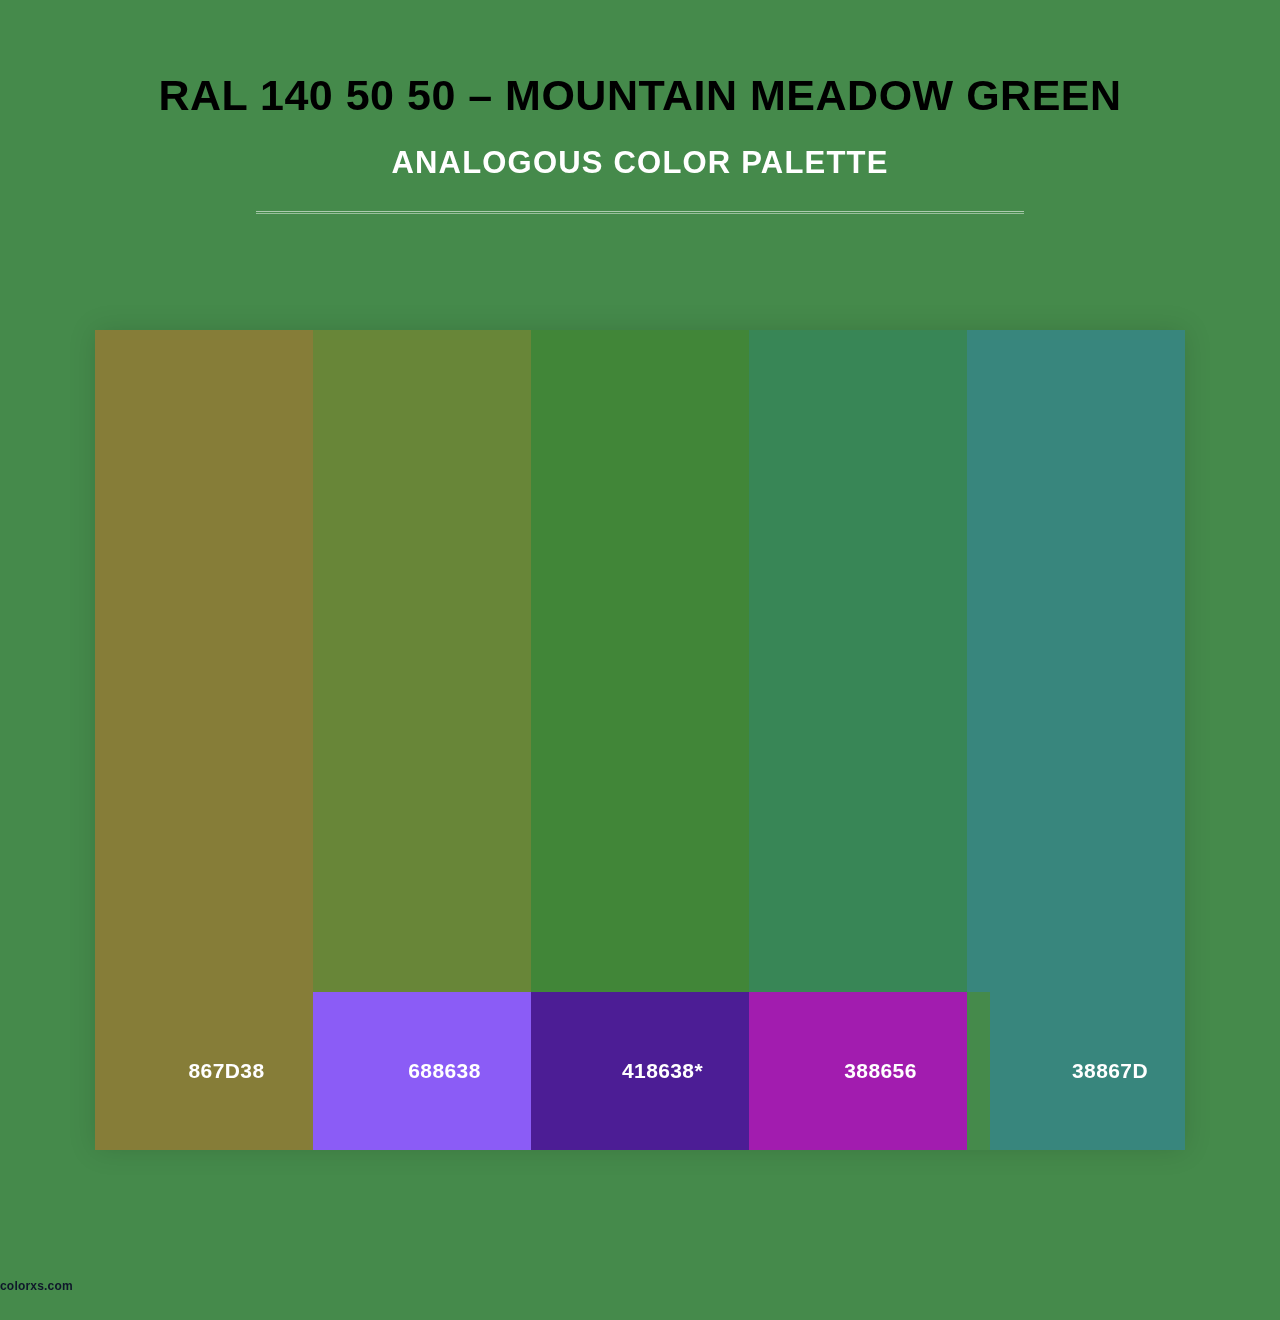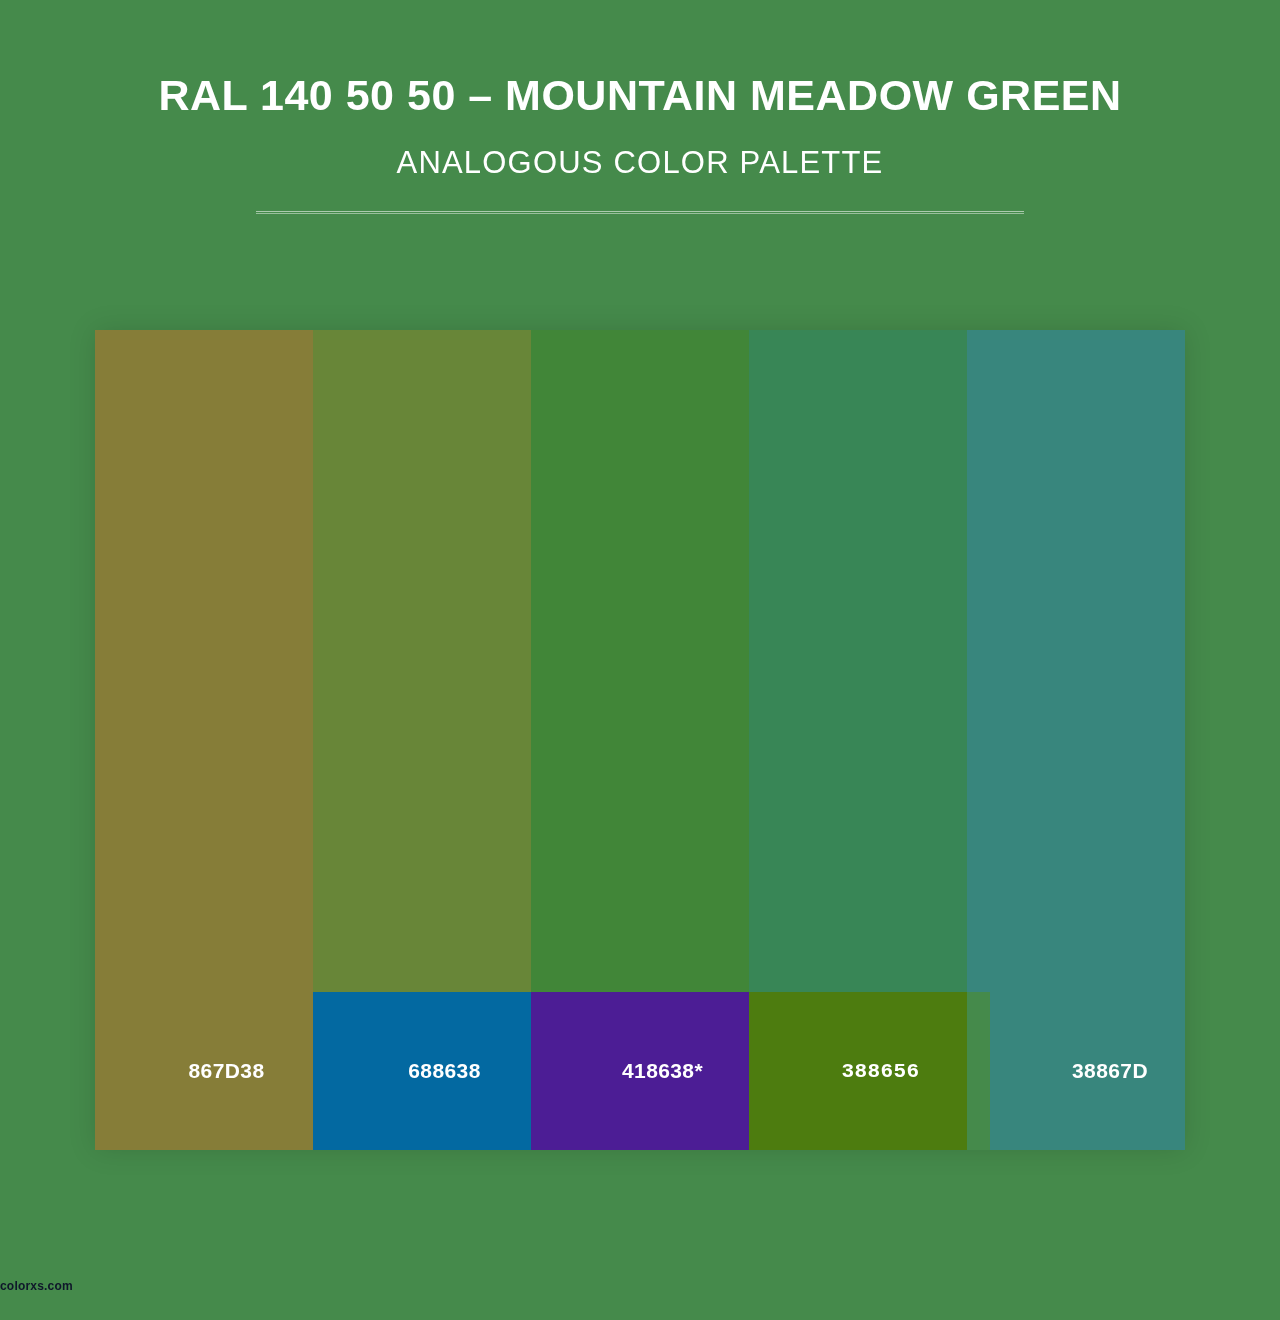--- a/index.html
+++ b/index.html
@@ -18,30 +18,30 @@
     position: absolute;
     inset: 0;
     display: flex;
     flex-direction: column;
     align-items: center;
   }
   .title {
     margin-top: 72px;
     font-size: 43px;
     font-weight: bold;
-    color: #ffffff;
+    color: #000000;
     letter-spacing: 0.5px;
     text-align: center;
     line-height: 1.1;
     white-space: nowrap;
   }
   .subtitle {
     margin-top: 26px;
     font-size: 31px;
-    font-weight: normal;
+    font-weight: bold;
     color: #ffffff;
     letter-spacing: 1.2px;
     text-align: center;
   }
   .divider {
     margin-top: 30px;
     width: 768px;
     height: 3px;
     background: linear-gradient(to bottom, rgba(255,255,255,0.55) 0 1px, rgba(255,255,255,0.0) 1px 2px, rgba(255,255,255,0.45) 2px 3px);
   }
@@ -95,31 +95,31 @@
 
   <div class="palette">
 
     <div class="swatch">
       <div class="swatch-color" style="background-color: rgb(134, 125, 56);"></div>
       <div class="swatch-label" style="background-color: rgb(134, 125, 56);">867D38</div>
     </div>
 
     <div class="swatch">
       <div class="swatch-color" style="background-color: rgb(104, 134, 56);"></div>
-      <div class="swatch-label" style="background-color: #0369a1;">688638</div>
+      <div class="swatch-label" style="background-color: #8b5cf6;">688638</div>
     </div>
 
     <div class="swatch">
       <div class="swatch-color" style="background-color: rgb(65, 134, 56);"></div>
       <div class="swatch-label" style="background-color: #4c1d95;">418638*</div>
     </div>
 
     <div class="swatch">
       <div class="swatch-color" style="background-color: rgb(56, 134, 86);"></div>
-      <div class="swatch-label" style="background-color: #4d7c0f; font-family: Liberation Mono, monospace;">388656</div>
+      <div class="swatch-label" style="background-color: #a21caf;">388656</div>
     </div>
 
     <div class="swatch">
       <div class="swatch-color" style="background-color: rgb(56, 134, 125);"></div>
       <div class="swatch-label" style="background-color: rgb(56, 134, 125); margin-left: 23px;">38867D</div>
     </div>
 
   </div>
 
   <div class="footer">colorxs.com</div>

